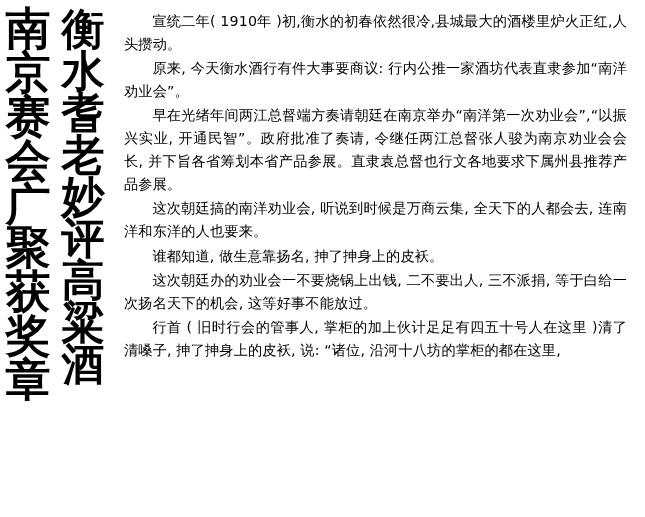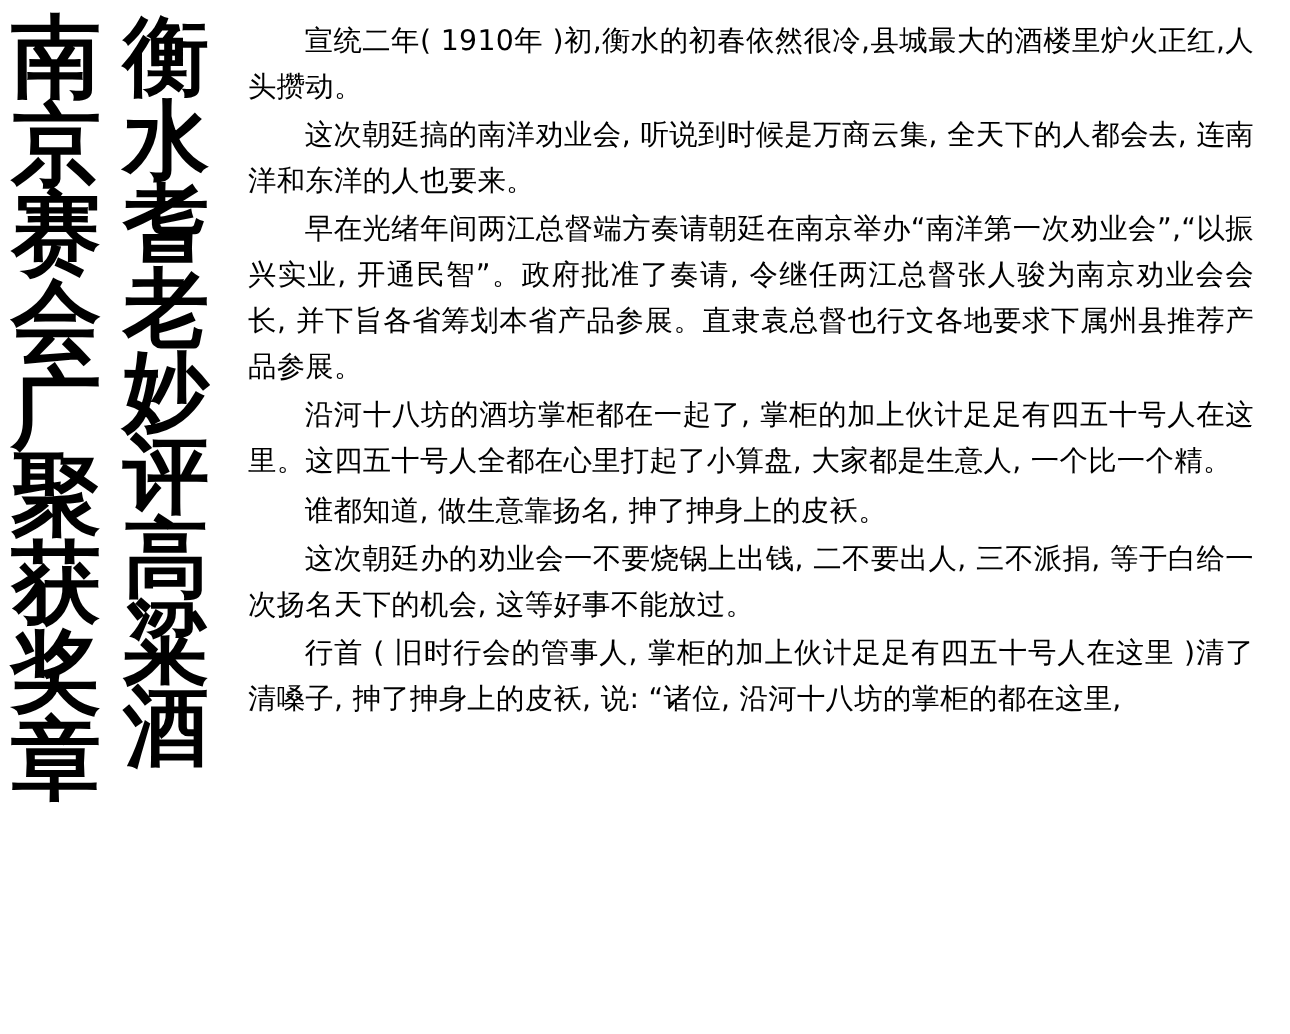--- a/index.html
+++ b/index.html
@@ -102,21 +102,21 @@
       <span>评</span>
       <span>高</span>
       <span>粱</span>
       <span>酒</span>
     </div>
     <div class="spacer-col"></div>
   </div>
 
   <div class="body-text">
     <p>宣统二年( 1910年 )初,衡水的初春依然很冷,县城最大的酒楼里炉火正红,人头攒动。</p>
+    <p>原来, 今天衡水酒行有件大事要商议: 行内公推一家酒坊代表直隶参加“南洋劝业会”。</p>
+    <p>早在光绪年间两江总督端方奏请朝廷在南京举办“南洋第一次劝业会”,“以振兴实业, 开通民智”。政府批准了奏请, 令继任两江总督张人骏为南京劝业会会长, 并下旨各省筹划本省产品参展。直隶袁总督也行文各地要求下属州县推荐产品参展。</p>
     <p>这次朝廷搞的南洋劝业会, 听说到时候是万商云集, 全天下的人都会去, 连南洋和东洋的人也要来。</p>
-    <p>早在光绪年间两江总督端方奏请朝廷在南京举办“南洋第一次劝业会”,“以振兴实业, 开通民智”。政府批准了奏请, 令继任两江总督张人骏为南京劝业会会长, 并下旨各省筹划本省产品参展。直隶袁总督也行文各地要求下属州县推荐产品参展。</p>
-    <p>沿河十八坊的酒坊掌柜都在一起了, 掌柜的加上伙计足足有四五十号人在这里。这四五十号人全都在心里打起了小算盘, 大家都是生意人, 一个比一个精。</p>
     <p>谁都知道, 做生意靠扬名, 抻了抻身上的皮袄。</p>
     <p>这次朝廷办的劝业会一不要烧锅上出钱, 二不要出人, 三不派捐, 等于白给一次扬名天下的机会, 这等好事不能放过。</p>
     <p>行首 ( 旧时行会的管事人, 掌柜的加上伙计足足有四五十号人在这里 )清了清嗓子, 抻了抻身上的皮袄, 说: “诸位, 沿河十八坊的掌柜的都在这里,</p>
   </div>
 
 </div>
 
 </body></html>

